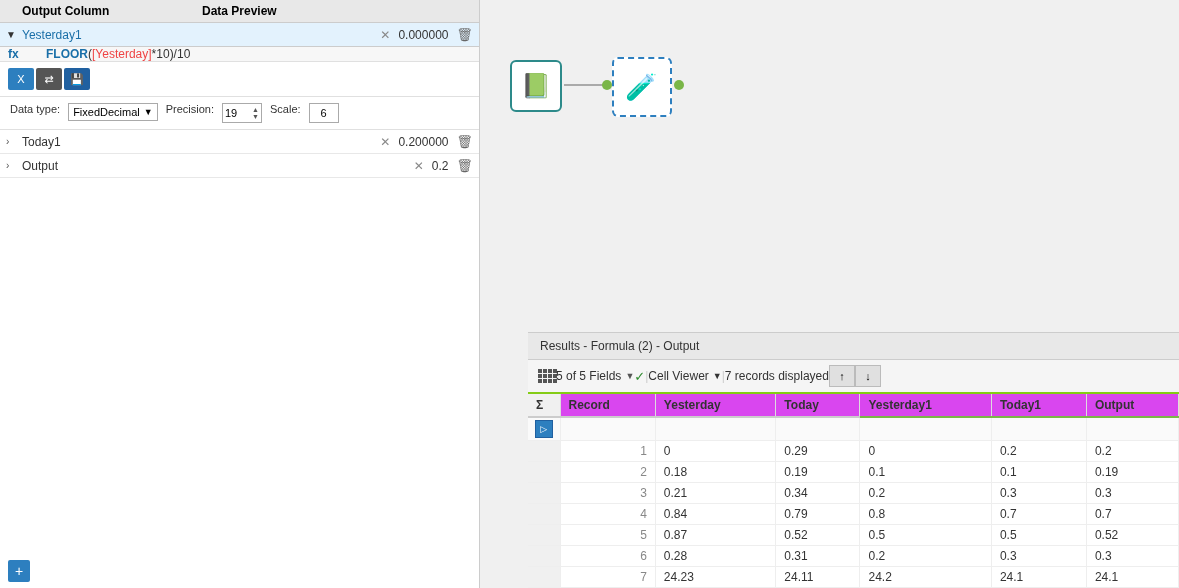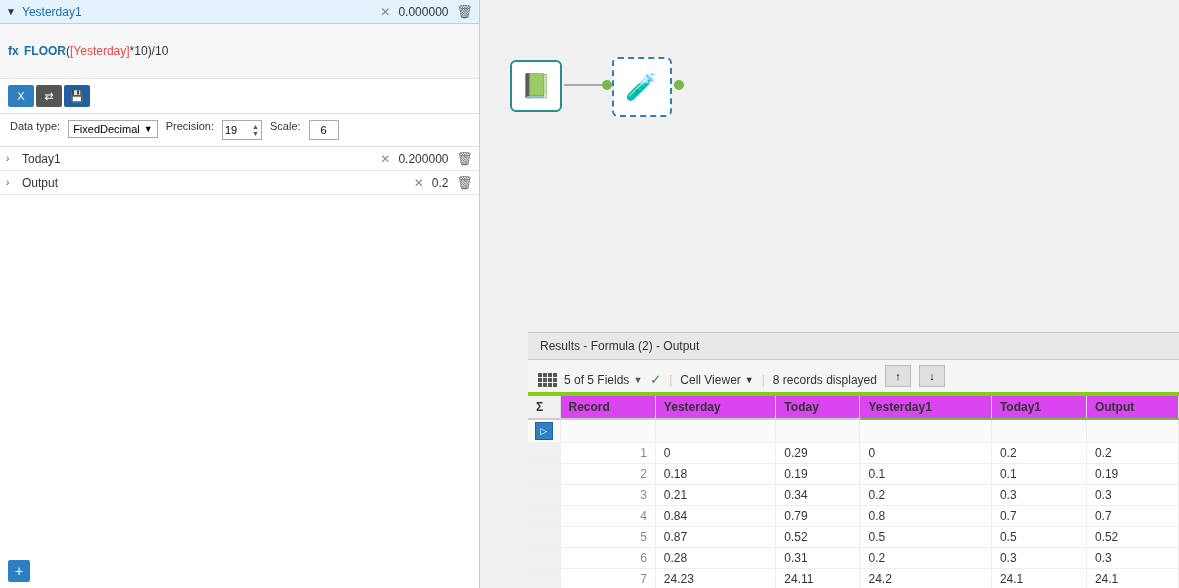--- a/index.html
+++ b/index.html
@@ -36,24 +36,24 @@
     }
     .row-chevron { color: #333; font-size: 10px; width: 12px; }
     .row-field-name { flex: 1; color: #1a6fa8; font-weight: 500; font-size: 12px; }
     .row-close-btn { color: #888; cursor: pointer; font-size: 12px; margin-right: 4px; }
     .row-value { color: #333; font-size: 12px; margin-right: 4px; }
     .row-delete { color: #666; cursor: pointer; font-size: 13px; }
 
     .formula-bar {
       background: #f7f7f7;
       border-bottom: 1px solid #e0e0e0;
-      padding: 20px 8px;
+      padding: 0 8px;
       display: flex;
       align-items: center;
-      gap: 0;
+      gap: 22px;
     }
     .fx-label { color: #1a6fa8; font-weight: bold; font-size: 12px; min-width: 16px; }
     .formula-text { font-size: 12px; color: #333; }
 
     .left-toolbar {
       display: flex;
       flex-direction: row;
       gap: 2px;
       padding: 6px 8px;
       border-bottom: 1px solid #e0e0e0;
@@ -211,24 +211,24 @@
     .results-header {
       padding: 6px 12px;
       background: #e8e8e8;
       font-size: 12px;
       color: #333;
       border-bottom: 1px solid #ccc;
     }
 
     .results-toolbar {
       display: flex;
-      align-items: flex-end;
+      align-items: center;
       padding: 5px 10px;
-      gap: 8px;
-      border-bottom: 4px solid #84cc16;
+      gap: 0;
+      border-bottom: 2px solid #84cc16;
       background: #f5f5f5;
     }
 
     .grid-icon {
       width: 18px; height: 14px;
       display: grid;
       grid-template-columns: repeat(4, 4px);
       grid-template-rows: repeat(3, 4px);
       gap: 1px;
     }
@@ -313,20 +313,25 @@
       background: #2d7fbf;
       color: white;
       border-color: #2060a0;
     }
   </style>
 </head>
 <body>
 
 <div class="left-panel">
 
+  <div class="col-headers">
+    <div style="width:14px"></div>
+    <div class="col-header-output">Output Column</div>
+    <div class="col-header-preview">Data Preview</div>
+  </div>
 
   <div class="row-active">
     <span class="row-chevron">▼</span>
     <span class="row-field-name">Yesterday1</span>
     <span class="row-close-btn">✕</span>
     <span class="row-value">0.000000</span>
     <span class="row-delete">🗑</span>
   </div>
 
   <div class="formula-bar">
@@ -430,21 +435,21 @@
 
       <span class="separator">|</span>
 
       <button class="cell-viewer-btn">
         <span>Cell Viewer</span>
         <span style="font-size:9px">▼</span>
       </button>
 
       <span class="separator">|</span>
 
-      <span class="records-text">8 records displayed</span>
+      <span class="records-text">7 records displayed</span>
 
       <button class="nav-btn">↑</button>
       <button class="nav-btn">↓</button>
     </div>
 
     <div class="data-table">
       <table>
         <thead>
           <tr>
             <th style="width:32px;background:#f0f0f0;">Σ</th>

